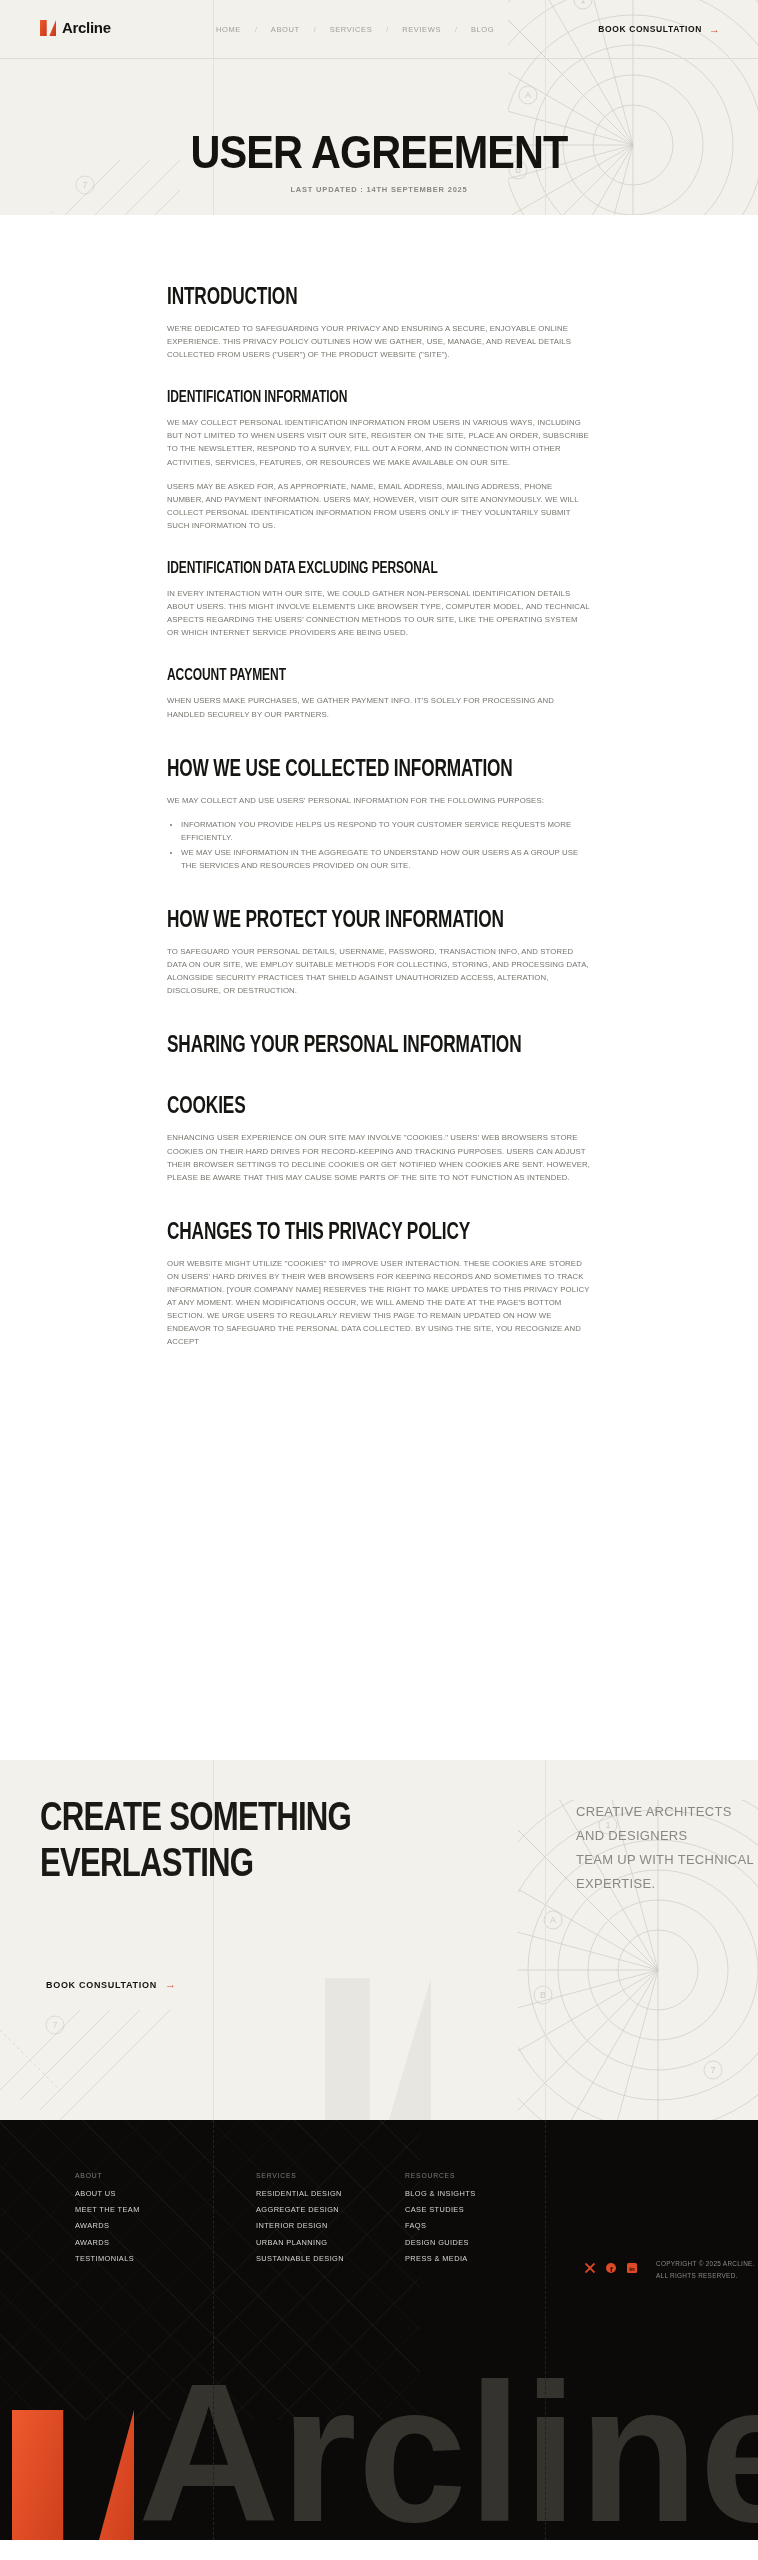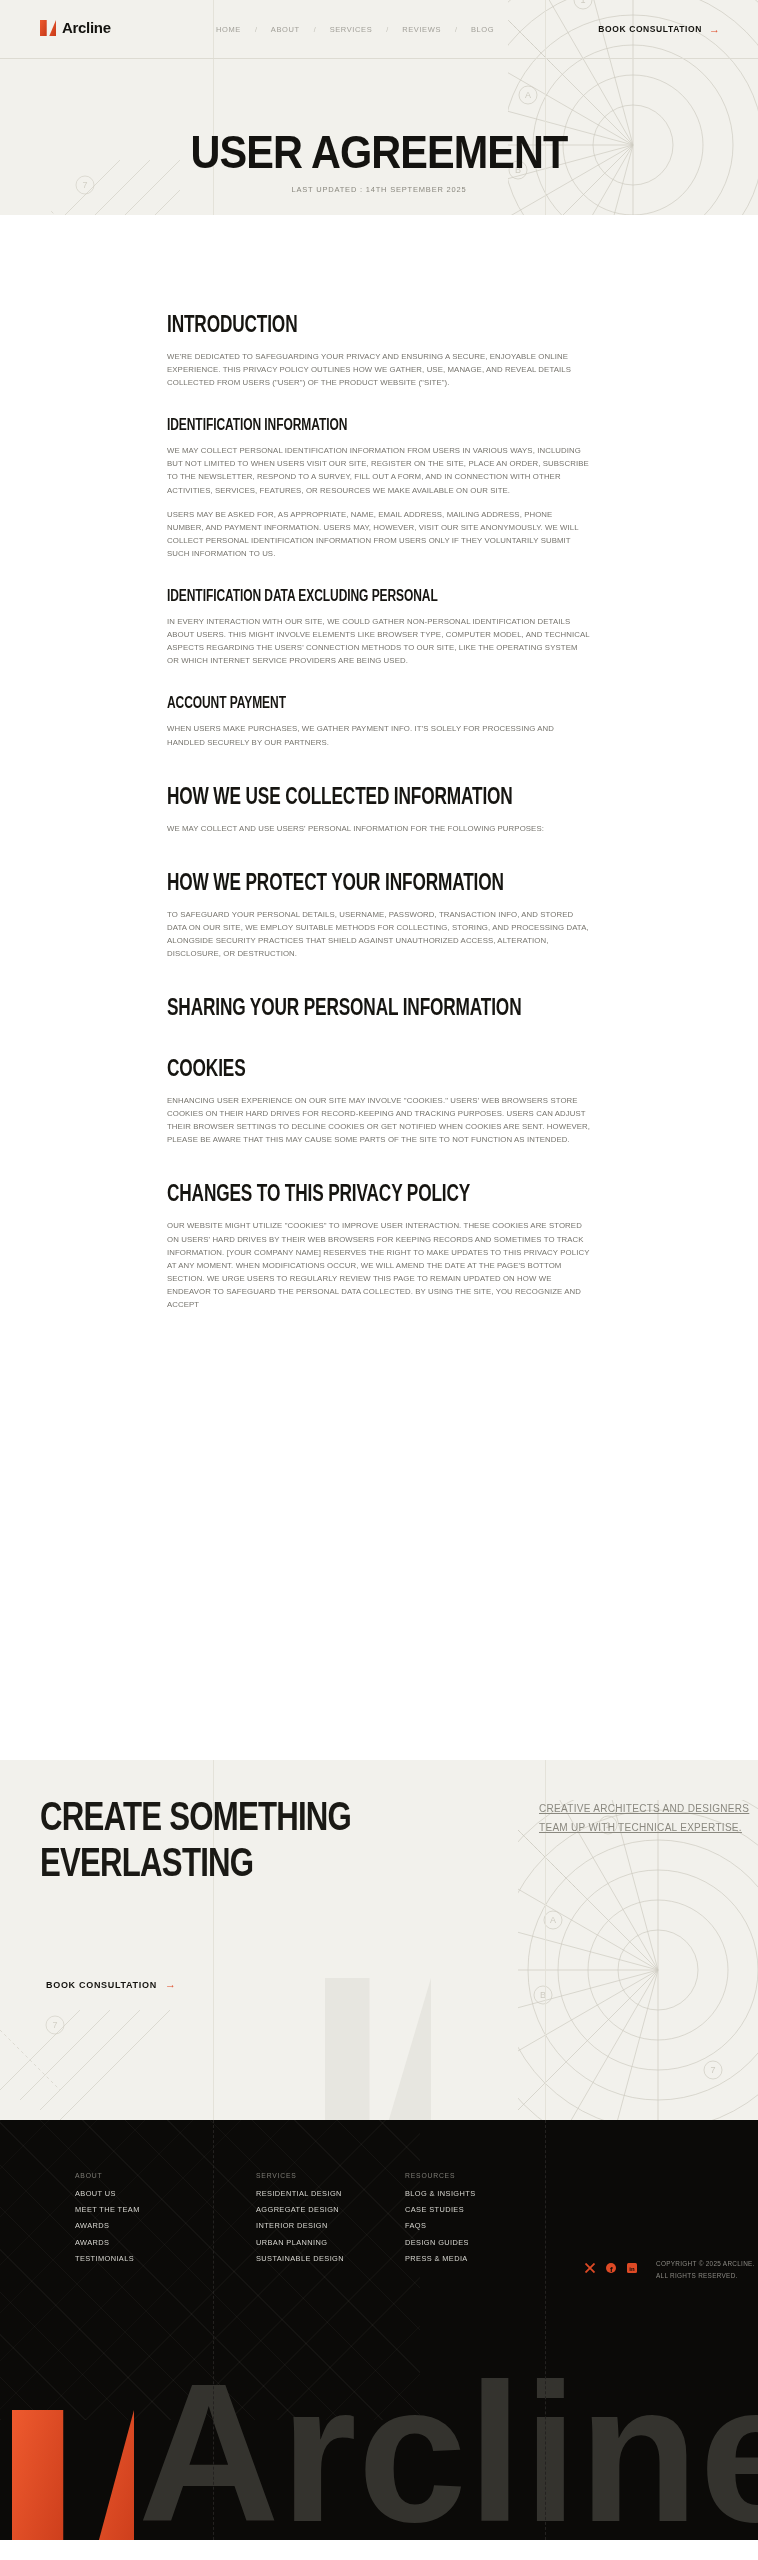--- a/index.html
+++ b/index.html
@@ -36,30 +36,30 @@
   .header-cta{ position:absolute; right:38px; top:0; height:100%; display:flex; align-items:center; gap:7px; cursor:pointer; }
   .header-cta-label{ font-size:8.5px; font-weight:700; letter-spacing:0.6px; color:#14130F; }
   .cta-arrow{ font-size:11px; color:var(--accent); line-height:1; }
 
   .hero{ position:relative; height:156px; text-align:center; z-index:4; }
   .hero-title{
     padding-top:70px; font-size:46px; font-weight:700; color:#141310;
     letter-spacing:-1px; line-height:1; transform:scaleX(0.9); transform-origin:center;
     white-space:nowrap;
   }
-  .hero-updated{ margin-top:10px; font-size:7.5px; letter-spacing:0.8px; color:#8A887F; }
+  .hero-updated{ margin-top:10px; font-size:7.5px; letter-spacing:0.8px; color:#8A887F;font-weight:bold; }
 
   
   .decor{ position:absolute; pointer-events:none; }
   .decor-hero-right{ right:0; top:0; opacity:0.5; }
   .decor-hero-left{ left:50px; bottom:0; opacity:0.55; }
 
   
   .content{ position:relative; height:1545px; background:#ffffff; overflow:hidden; }
-  .policy{ width:424px; margin:0 auto; padding-top:96px; }
+  .policy{ width:424px; margin:8px auto; padding-top:60px; }
   .policy h2{
     font-size:23px; font-weight:700; color:#161511; letter-spacing:-0.2px;
     transform:scaleX(0.75); transform-origin:left; white-space:nowrap;
     margin:34px 0 12px;
   }
   .policy section:first-child h2{ margin-top:0; }
   .policy h3{
     font-size:16px; font-weight:700; color:#161511; letter-spacing:-0.1px;
     transform:scaleX(0.75); transform-origin:left; white-space:nowrap;
     margin:27px 0 10px;
@@ -76,22 +76,22 @@
 
   
   .cta{ position:relative; height:360px; background:var(--beige); overflow:hidden; }
   .cta .vline{ background:#E4E2D9; }
   .cta-title{
     position:absolute; left:40px; top:34px; z-index:3;
     font-size:40px; font-weight:700; color:#1A1915; letter-spacing:-1px; line-height:1.14;
     transform:scaleX(0.78); transform-origin:left; white-space:nowrap;
   }
   .cta-tagline{
-    position:absolute; left:539px; top:40px; z-index:3;
-    font-size:10px; line-height:1.85; letter-spacing:0.3px; color:#8A887F;text-decoration:underline;
+    position:absolute; left:576px; top:40px; z-index:3;
+    font-size:13px; line-height:1.85; letter-spacing:0.3px; color:#8A887F;
   }
   .cta-link{ position:absolute; left:46px; top:219px; display:flex; align-items:center; gap:8px; cursor:pointer; z-index:3; }
   .cta-link-label{ font-size:9px; font-weight:700; letter-spacing:0.7px; color:#14130F; }
   .cta-watermark{ position:absolute; left:325px; top:218px; width:106px; height:150px; z-index:1; }
   .decor-cta-right{ right:0; top:40px; opacity:0.5; }
   .decor-cta-left{ left:0; bottom:0; opacity:0.55; }
 
   
   .footer{ position:relative; height:420px; background:var(--footer-bg); overflow:hidden; }
   .footer .vline{ background:none; border-left:1px dashed #242220; }
@@ -231,20 +231,24 @@
           <h3>IDENTIFICATION DATA EXCLUDING PERSONAL</h3>
           <p>IN EVERY INTERACTION WITH OUR SITE, WE COULD GATHER NON-PERSONAL IDENTIFICATION DETAILS ABOUT USERS. THIS MIGHT INVOLVE ELEMENTS LIKE BROWSER TYPE, COMPUTER MODEL, AND TECHNICAL ASPECTS REGARDING THE USERS' CONNECTION METHODS TO OUR SITE, LIKE THE OPERATING SYSTEM OR WHICH INTERNET SERVICE PROVIDERS ARE BEING USED.</p>
         </section>
         <section>
           <h3>ACCOUNT PAYMENT</h3>
           <p>WHEN USERS MAKE PURCHASES, WE GATHER PAYMENT INFO. IT'S SOLELY FOR PROCESSING AND HANDLED SECURELY BY OUR PARTNERS.</p>
         </section>
         <section>
           <h2>HOW WE USE COLLECTED INFORMATION</h2>
           <p>WE MAY COLLECT AND USE USERS' PERSONAL INFORMATION FOR THE FOLLOWING PURPOSES:</p>
+          <ul>
+            <li>INFORMATION YOU PROVIDE HELPS US RESPOND TO YOUR CUSTOMER SERVICE REQUESTS MORE EFFICIENTLY.</li>
+            <li>WE MAY USE INFORMATION IN THE AGGREGATE TO UNDERSTAND HOW OUR USERS AS A GROUP USE THE SERVICES AND RESOURCES PROVIDED ON OUR SITE.</li>
+          </ul>
         </section>
         <section>
           <h2>HOW WE PROTECT YOUR INFORMATION</h2>
           <p>TO SAFEGUARD YOUR PERSONAL DETAILS, USERNAME, PASSWORD, TRANSACTION INFO, AND STORED DATA ON OUR SITE, WE EMPLOY SUITABLE METHODS FOR COLLECTING, STORING, AND PROCESSING DATA, ALONGSIDE SECURITY PRACTICES THAT SHIELD AGAINST UNAUTHORIZED ACCESS, ALTERATION, DISCLOSURE, OR DESTRUCTION.</p>
         </section>
         <section>
           <h2>SHARING YOUR PERSONAL INFORMATION</h2>
         </section>
         <section>
           <h2>COOKIES</h2>

